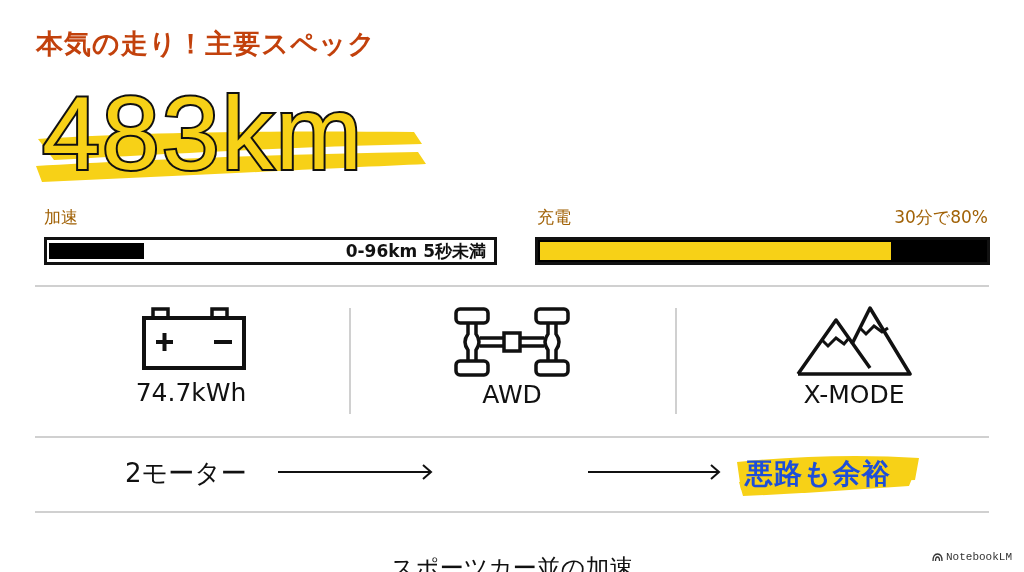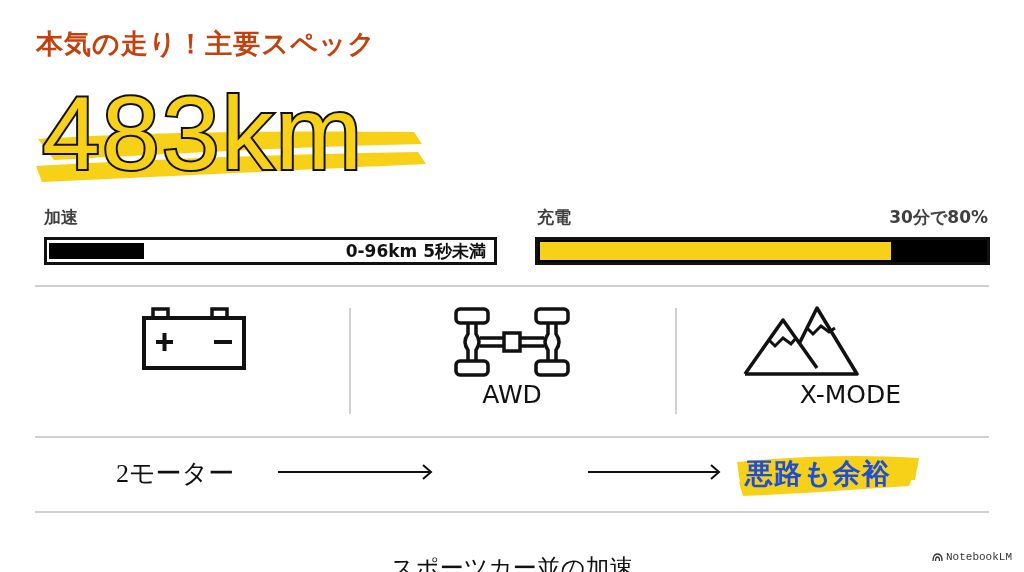--- a/index.html
+++ b/index.html
@@ -18,21 +18,21 @@
     .big-num {
       position: absolute; left: 8px; top: -4px;
       font-family: "Liberation Sans", sans-serif; font-weight: normal;
       font-size: 104px; letter-spacing: 2px; line-height: 110px;
       color: #f7d117;
       -webkit-text-stroke: 4px #111;
       paint-order: stroke fill;
     }
 
     .bar-label {
-      position: absolute; font-size: 17px; font-weight: bold; color: #404040;
+      position: absolute; font-size: 17px; font-weight: normal; color: #a16207;
     }
     .bar-box {
       position: absolute; height: 28px; border: 3px solid #111;
     }
     .bar-accel { left: 44px; top: 237px; width: 453px; background: #fff; }
     .bar-accel .fill {
       position: absolute; left: 2px; top: 3px; width: 95px; height: 16px; background: #000;
     }
     .bar-accel .val {
       position: absolute; right: 8px; top: 0px; font-size: 17px; font-weight: bold; line-height: 22px;
@@ -99,51 +99,52 @@
 
 <div class="feature" style="left:91px;">
   <svg width="110" height="64" viewBox="0 0 110 64">
     <rect x="17" y="3" width="15" height="9" fill="none" stroke="#111" stroke-width="3.5"></rect>
     <rect x="76" y="3" width="15" height="9" fill="none" stroke="#111" stroke-width="3.5"></rect>
     <rect x="8" y="12" width="100" height="50" fill="none" stroke="#111" stroke-width="4"></rect>
     <line x1="20" y1="36" x2="37" y2="36" stroke="#111" stroke-width="4"></line>
     <line x1="28.5" y1="27" x2="28.5" y2="45" stroke="#111" stroke-width="4"></line>
     <line x1="78" y1="36" x2="96" y2="36" stroke="#111" stroke-width="4"></line>
   </svg>
+  <div class="lbl">74.7kWh</div>
 </div>
 
 <div class="feature" style="left:412px;">
   <svg width="124" height="72" viewBox="0 0 124 72">
     <rect x="6" y="3" width="32" height="14" rx="4" fill="none" stroke="#111" stroke-width="3.5"></rect>
     <rect x="86" y="3" width="32" height="14" rx="4" fill="none" stroke="#111" stroke-width="3.5"></rect>
     <rect x="6" y="55" width="32" height="14" rx="4" fill="none" stroke="#111" stroke-width="3.5"></rect>
     <rect x="86" y="55" width="32" height="14" rx="4" fill="none" stroke="#111" stroke-width="3.5"></rect>
     <path d="M18 17 L18 28 Q 12 36 18 44 L18 55 M26 17 L26 28 Q 32 36 26 44 L26 55" fill="none" stroke="#111" stroke-width="3.5"></path>
     <path d="M98 17 L98 28 Q 92 36 98 44 L98 55 M106 17 L106 28 Q 112 36 106 44 L106 55" fill="none" stroke="#111" stroke-width="3.5"></path>
     <line x1="30" y1="32" x2="54" y2="32" stroke="#111" stroke-width="3.5"></line>
     <line x1="30" y1="40" x2="54" y2="40" stroke="#111" stroke-width="3.5"></line>
     <line x1="70" y1="32" x2="94" y2="32" stroke="#111" stroke-width="3.5"></line>
     <line x1="70" y1="40" x2="94" y2="40" stroke="#111" stroke-width="3.5"></line>
     <rect x="54" y="27" width="16" height="18" fill="none" stroke="#111" stroke-width="3.5"></rect>
   </svg>
   <div class="lbl" style="margin-top:2px;">AWD</div>
 </div>
 
-<div class="feature" style="left:701px;text-align:right;">
+<div class="feature" style="left:754px;">
   <svg width="124" height="72" viewBox="0 0 124 72">
     <path d="M6 68 L44 14 L78 62" fill="none" stroke="#111" stroke-width="3.5" stroke-linejoin="round"></path>
     <path d="M60 38 L78 2 L118 68 L6 68" fill="none" stroke="#111" stroke-width="3.5" stroke-linejoin="round"></path>
     <path d="M30 34 L36 40 L44 32 L52 38 L57 32" fill="none" stroke="#111" stroke-width="3"></path>
     <path d="M68 22 L74 28 L82 20 L90 26 L96 22" fill="none" stroke="#111" stroke-width="3"></path>
   </svg>
   <div class="lbl" style="margin-top:2px;">X-MODE</div>
 </div>
 
 <div class="flow">
-  <div class="step" style="left:116px;font-family:Liberation Serif, serif;">2モーター</div>
+  <div class="step" style="left:125px;">2モーター</div>
   <svg class="arrow" style="left:278px;" width="160" height="24" viewBox="0 0 160 24">
     <line x1="0" y1="12" x2="152" y2="12" stroke="#111" stroke-width="2"></line>
     <path d="M145 5 L153 12 L145 19" fill="none" stroke="#111" stroke-width="2"></path>
   </svg>
   <svg class="arrow" style="left:588px;" width="136" height="24" viewBox="0 0 136 24">
     <line x1="0" y1="12" x2="130" y2="12" stroke="#111" stroke-width="2"></line>
     <path d="M123 5 L131 12 L123 19" fill="none" stroke="#111" stroke-width="2"></path>
   </svg>
   <div class="highlight-wrap">
     <svg width="190" height="48" viewBox="0 0 190 48">

